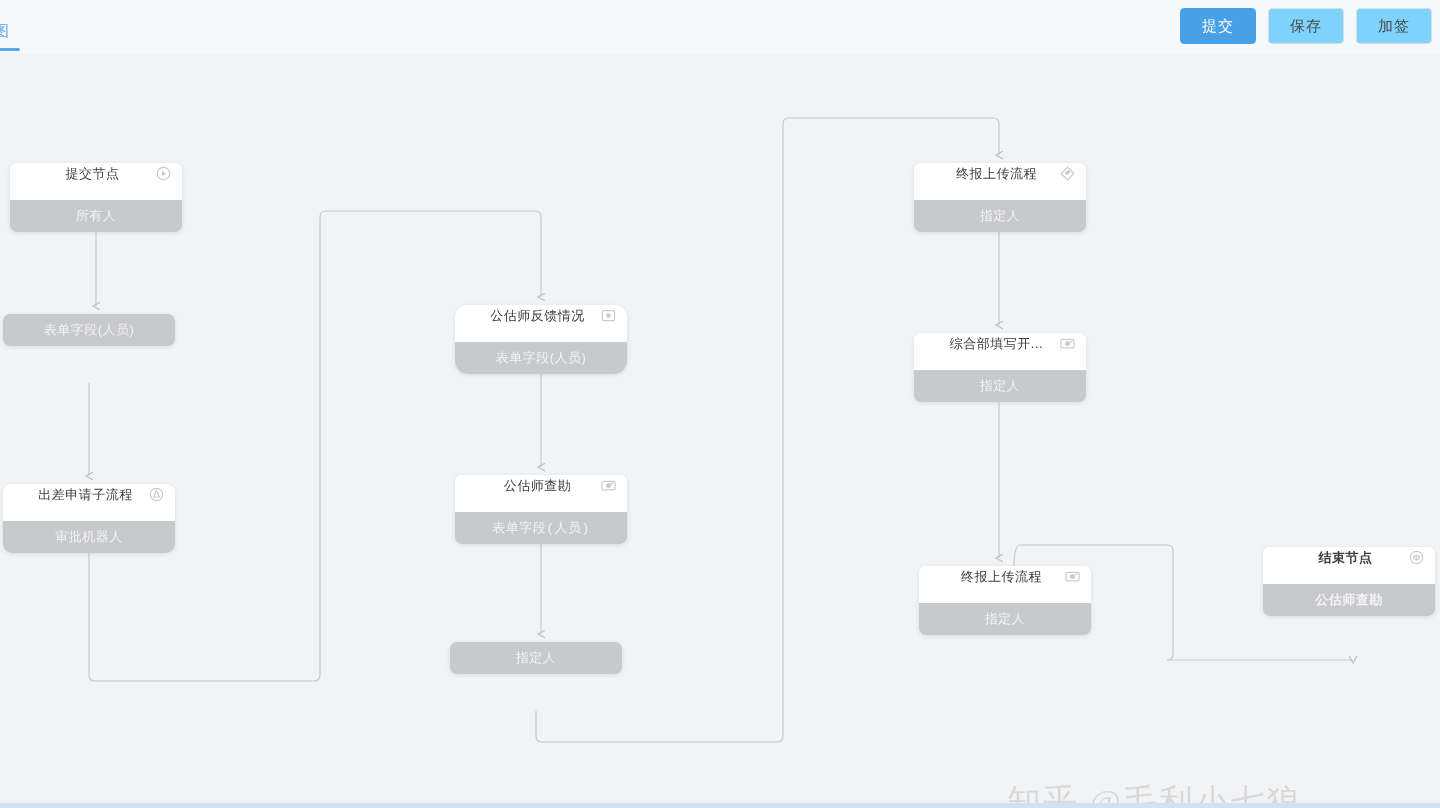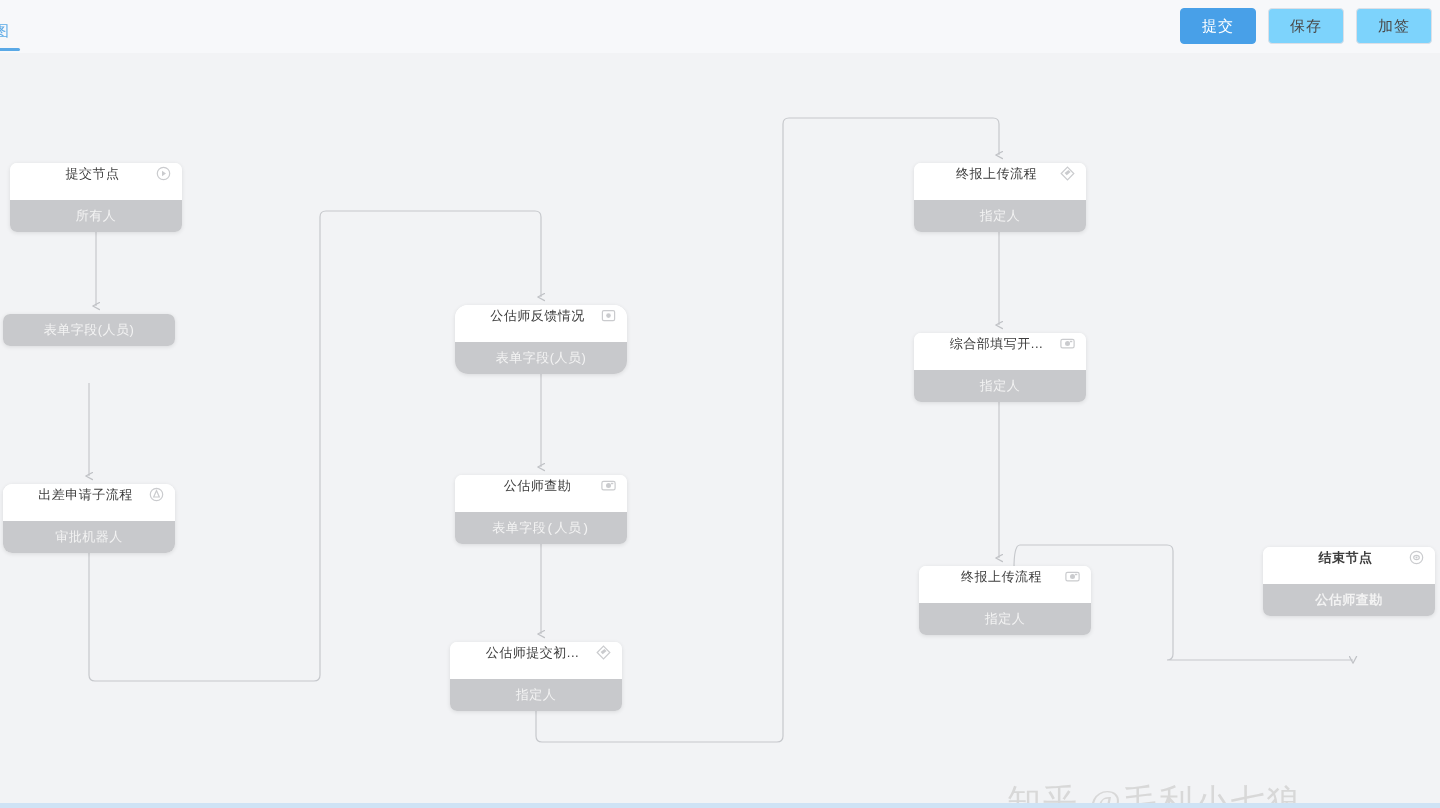--- a/index.html
+++ b/index.html
@@ -265,29 +265,20 @@
                 <svg viewBox="0 0 17 17">
                   <rect x="1.9" y="4.3" width="13.2" height="8.6" rx="1.6" stroke="#8a8d93" fill="none" stroke-width="1.2"></rect>
                   <circle cx="8.5" cy="8.6" r="2.5" fill="#8a8d93" stroke="none"></circle>
                   <rect x="10.9" y="5.8" width="2.4" height="1.4" fill="#8a8d93" stroke="none"></rect>
                 </svg>
               </span>
             </div>
             <div class="node-body">表单字段(人员)</div>
           </div>
           <div class="node" style="left: 450px; top: 589px;">
-            <div class="node-head">
-              <div class="node-title">公估师提交初...</div>
-              <span class="node-icon">
-                <svg viewBox="0 0 17 17">
-                  <path d="M 8.5 2.2 L 14.8 8.5 L 8.5 14.8 L 2.2 8.5 Z" stroke="#8a8d93" fill="none" stroke-width="1.2"></path>
-                  <path d="M 5.6 8.0 L 9.4 4.9 L 11.6 7.0 L 7.7 10.2 Z" fill="#8a8d93" stroke="none"></path>
-                </svg>
-              </span>
-            </div>
             <div class="node-body">指定人</div>
           </div>
           <div class="node" style="left: 914px; top: 110px;">
             <div class="node-head">
               <div class="node-title">终报上传流程</div>
               <span class="node-icon">
                 <svg viewBox="0 0 17 17">
                   <path d="M 8.5 2.2 L 14.8 8.5 L 8.5 14.8 L 2.2 8.5 Z" stroke="#8a8d93" fill="none" stroke-width="1.2"></path>
                   <path d="M 5.6 8.0 L 9.4 4.9 L 11.6 7.0 L 7.7 10.2 Z" fill="#8a8d93" stroke="none"></path>
                 </svg>

